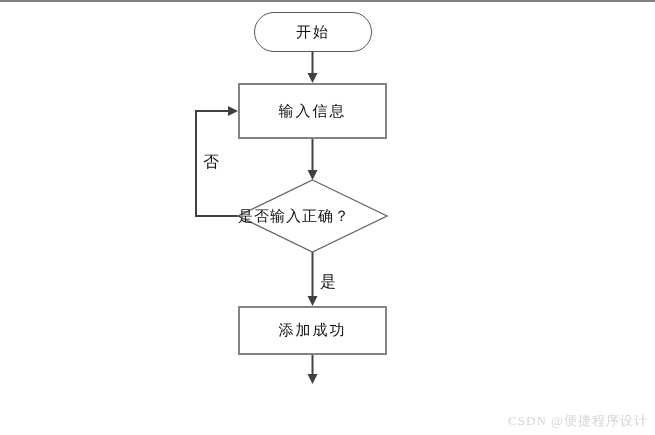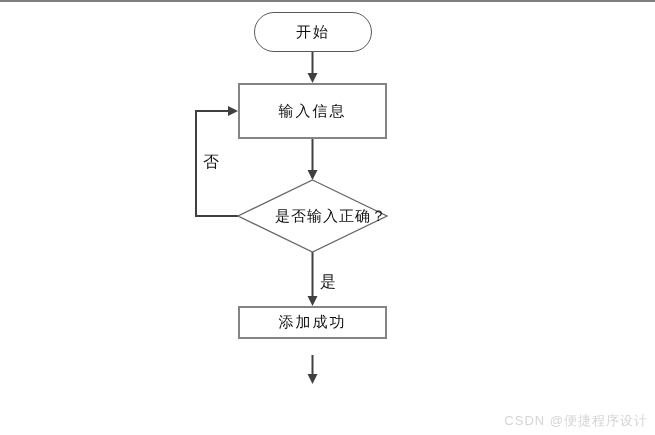--- a/index.html
+++ b/index.html
@@ -60,28 +60,28 @@
     white-space: nowrap;
   }
   .terminator {
     border: 1px solid var(--terminator-border);
   }
   .process {
     border: 2px solid var(--process-border);
   }
   .node-start   { left: 254px; top: 10px;  width: 118px; height: 40px; border-radius: 20px; }
   .node-input   { left: 238px; top: 81px;  width: 149px; height: 56px; }
-  .node-success { left: 238px; top: 304px; width: 149px; height: 33px; }
+  .node-success { left: 238px; top: 304px; width: 149px; height: 49px; }
   .node-end     { left: 255px; top: 382px; width: 117px; height: 36px; border-radius: 18px; }
   .decision-label {
     position: absolute;
     left: 238px;
     top: 205px;
     width: 149px;
-    text-align: right;
+    text-align: left;
     color: var(--text);
     font-size: 15px;
     letter-spacing: 1px;
     line-height: 1.2;
     background: transparent;
   }
   .edge-label {
     position: absolute;
     color: var(--text);
     font-size: 16px;
@@ -90,21 +90,21 @@
   }
   .edge-label-no  { left: 203px; top: 152px; }
   .edge-label-yes { left: 320px; top: 272px; }
   .watermark {
     position: absolute;
     right: 7px;
     top: 410px;
     color: var(--watermark-color);
     font-size: 13px;
     letter-spacing: 1px;
-    font-family: Liberation Sans, sans-serif;
+    font-family: Liberation Serif, serif;
   }
 </style>
 </head>
 <body>
 
 <div class="canvas">
 
   <svg class="connector-layer" viewBox="0 0 655 433" xmlns="http://www.w3.org/2000/svg">
 
     <line class="edge" x1="312.5" y1="50" x2="312.5" y2="72"></line>

